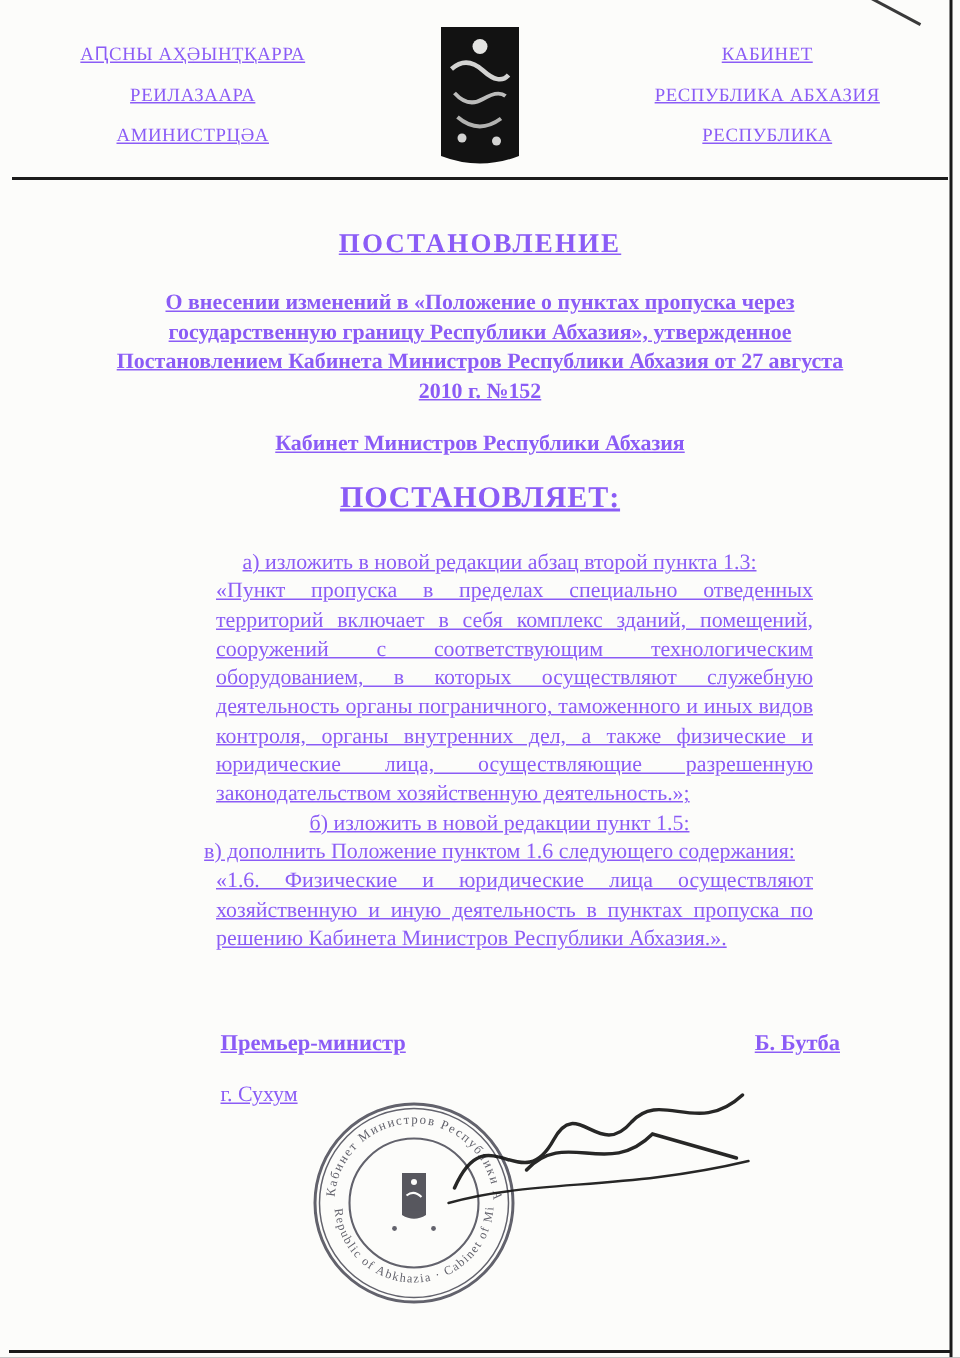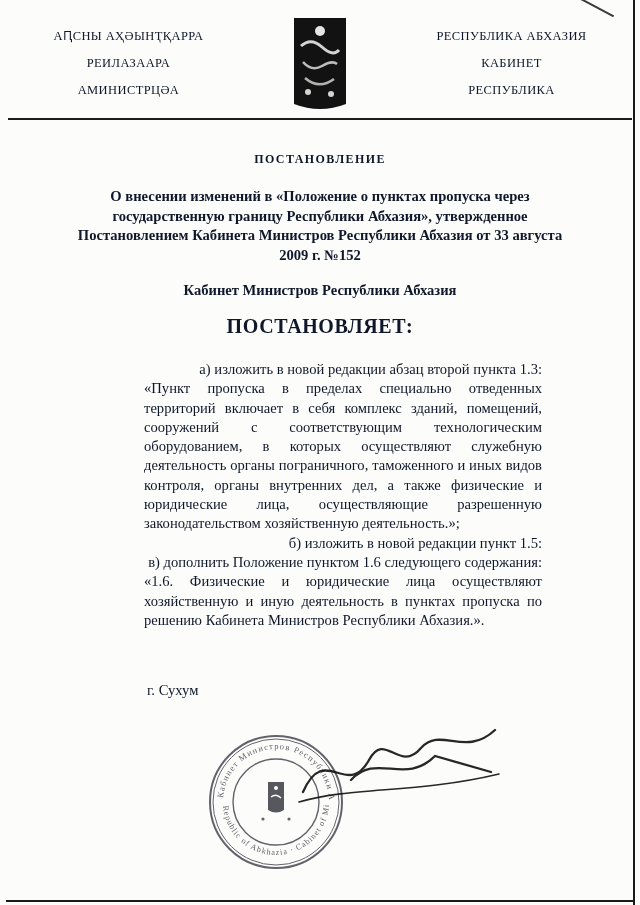--- a/index.html
+++ b/index.html
@@ -1,47 +1,48 @@
 <!DOCTYPE html>
 <html><head>
 <meta charset="utf-8">
 <style>
   html,body { margin:0; padding:0; background:#9a9a9a; }
   .page {
     position:relative;
     width:640px; height:905px;
     margin:0 auto;
     background:#fcfcfa;
-    color:#0f172a;
+    color:#8b5cf6;
     font-family:"Liberation Serif","DejaVu Serif",serif;
     overflow:hidden;
+    text-decoration:underline;
   }
 
   
   .edge-right  { position:absolute; top:0; right:5px; width:2px; height:100%; background:#1a1a1a; }
   .edge-bottom { position:absolute; left:6px; right:6px; bottom:3px; height:2px; background:#1a1a1a; }
   .corner-mark { position:absolute; top:6px; right:24px; width:40px; height:2px; background:#3a3a3a; transform:rotate(28deg); }
 
   
   .doc-header { display:flex; align-items:flex-start; padding:18px 26px 0 26px; }
   .header-col { width:205px; text-align:center; font-size:12.5px; line-height:27px; letter-spacing:.4px; padding-top:5px; }
   .emblem-wrap { flex:1; display:flex; justify-content:center; }
   .header-rule { height:2px; background:#1c1c1c; margin:6px 8px 0 8px; }
 
   
-  .doc-title   { text-align:center; font-weight:bold; font-size:12px; letter-spacing:1.4px; margin-top:32px; }
+  .doc-title   { text-align:center; font-weight:bold; font-size:18px; letter-spacing:1.4px; margin-top:32px; }
   .doc-subject { width:492px; margin:20px auto 0; text-align:center; font-weight:bold; font-size:14.6px; line-height:19.5px; }
   .doc-issuer  { text-align:center; font-weight:bold; font-size:14.6px; margin-top:17px; }
   .doc-resolves{ text-align:center; font-weight:bold; font-size:20px; letter-spacing:.6px; margin-top:16px; }
 
   
   .doc-body { margin:22px 98px 0 100px; font-size:14.6px; line-height:19.3px; }
   .para    { margin:0; text-align:justify; }
   .p-intro { text-indent:40px; }
-  .p-sub   { margin-left:24px; text-align:right; }
+  .p-sub   { margin-left:24px; text-align:center; }
   .p-quote { margin-left:44px; }
 
   
   .signoff { margin:52px 80px 0 147px; font-size:15px; }
   .signoff-row { display:flex; justify-content:space-between; font-weight:bold; }
   .signoff .meta { font-weight:normal; font-size:14.6px; }
   .city   { margin-top:17px; }
 
   
   .stamp { position:absolute; left:205px; top:731px; width:142px; height:142px; opacity:.82; }
@@ -70,45 +71,49 @@
         <circle cx="28" cy="13" r="5" fill="#f6f6f4" opacity=".92"></circle>
         <path d="M9,28 q10,-9 21,1 t17,3" stroke="#f6f6f4" fill="none" stroke-width="3" opacity=".85"></path>
         <path d="M11,44 q9,10 19,4 t15,-2" stroke="#f6f6f4" fill="none" stroke-width="2.6" opacity=".75"></path>
         <path d="M13,60 q14,12 29,1" stroke="#f6f6f4" fill="none" stroke-width="2.6" opacity=".7"></path>
         <circle cx="16" cy="74" r="3" fill="#f6f6f4" opacity=".85"></circle>
         <circle cx="39" cy="76" r="3" fill="#f6f6f4" opacity=".85"></circle>
       </svg>
     </div>
 
     <div class="header-col">
+      <div>КАБИНЕТ</div>
       <div>РЕСПУБЛИКА АБХАЗИЯ</div>
-      <div>КАБИНЕТ</div>
       <div>РЕСПУБЛИКА</div>
     </div>
   </header>
 
   <div class="header-rule"></div>
 
   <h1 class="doc-title" style="margin-bottom:0;">ПОСТАНОВЛЕНИЕ</h1>
-  <p class="doc-subject">О внесении изменений в «Положение о пунктах пропуска через государственную границу Республики Абхазия», утвержденное Постановлением Кабинета Министров Республики Абхазия от 33 августа 2009 г. №152</p>
+  <p class="doc-subject">О внесении изменений в «Положение о пунктах пропуска через государственную границу Республики Абхазия», утвержденное Постановлением Кабинета Министров Республики Абхазия от 27 августа 2010 г. №152</p>
   <p class="doc-issuer">Кабинет Министров Республики Абхазия</p>
   <p class="doc-resolves">ПОСТАНОВЛЯЕТ:</p>
 
   <main class="doc-body">
 
     <p class="para p-sub">а) изложить в новой редакции абзац второй пункта 1.3:</p>
     <p class="para p-quote">«Пункт пропуска в пределах специально отведенных территорий включает в себя комплекс зданий, помещений, сооружений с соответствующим технологическим оборудованием, в которых осуществляют служебную деятельность органы пограничного, таможенного и иных видов контроля, органы внутренних дел, а также физические и юридические лица, осуществляющие разрешенную законодательством хозяйственную деятельность.»;</p>
 
     <p class="para p-sub">б) изложить в новой редакции пункт 1.5:</p>
 
     <p class="para p-sub">в) дополнить Положение пунктом 1.6 следующего содержания:</p>
     <p class="para p-quote">«1.6. Физические и юридические лица осуществляют хозяйственную и иную деятельность в пунктах пропуска по решению Кабинета Министров Республики Абхазия.».</p>
   </main>
 
   <section class="signoff">
+    <div class="signoff-row">
+      <span>Премьер-министр</span>
+      <span>Б. Бутба</span>
+    </div>
     <div class="meta city">г. Сухум</div>
 
   </section>
 
   <svg class="stamp" viewBox="0 0 142 142" aria-hidden="true">
     <g fill="none" stroke="#41414d">
       <circle cx="71" cy="71" r="66" stroke-width="2"></circle>
       <circle cx="71" cy="71" r="63" stroke-width="1"></circle>
       <circle cx="71" cy="71" r="43" stroke-width="1.4"></circle>
     </g>

